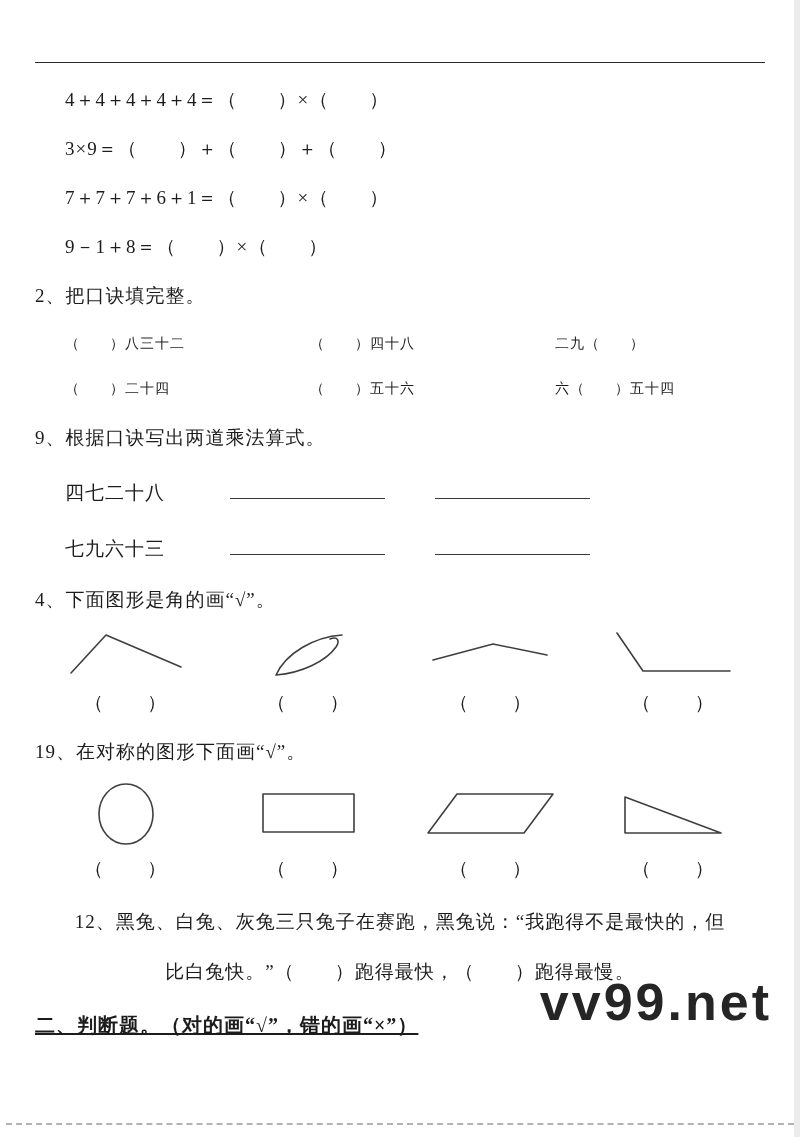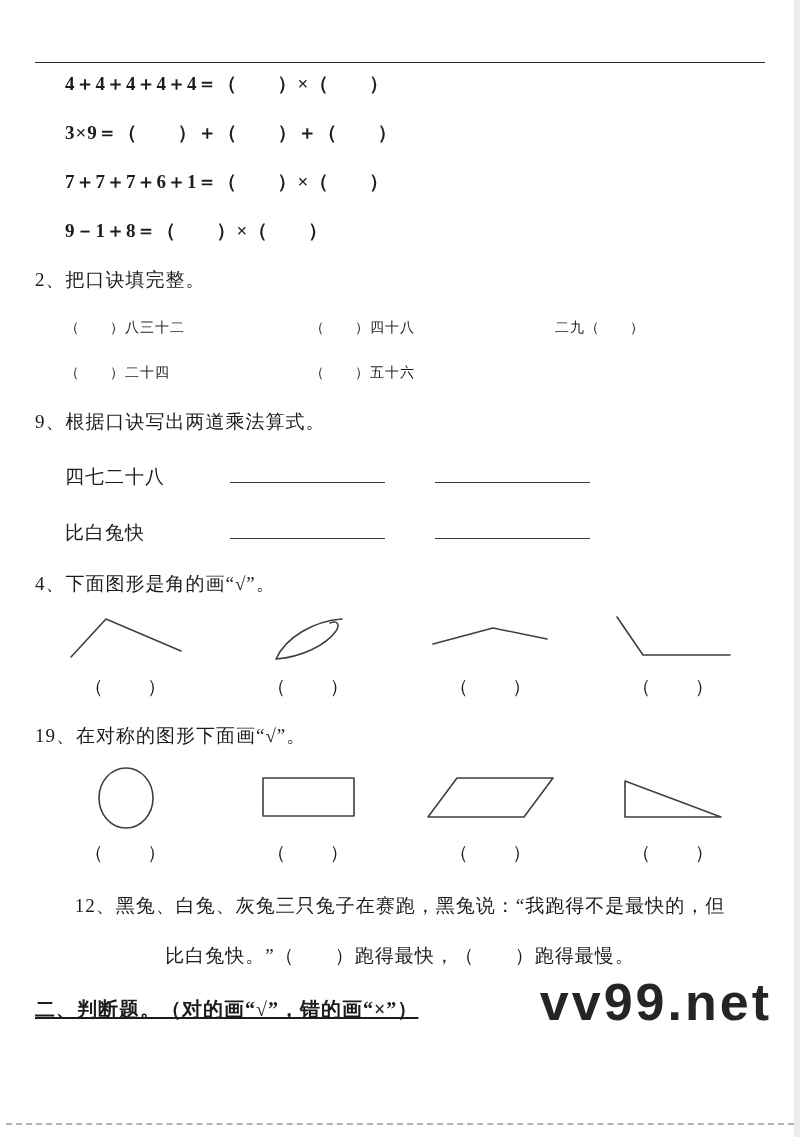--- a/index.html
+++ b/index.html
@@ -22,25 +22,24 @@
     border-top:1.5px solid #2a2a2a;
   }
   .rule-bottom{
     position:absolute; bottom:12px; left:6px; right:6px;
     border-top:2px dashed #b3b3b3;
   }
   .content{
     position:absolute; top:72px; left:35px; right:35px; z-index:2;
   }
   .eq{
-    margin:0 0 26px 30px;
+    margin:16px 0 26px 30px;
     font-size:19px;
     line-height:23px;
     letter-spacing:1px;
-    font-weight:bold;
   }
   .q-title{
     margin:20px 0 0 0;
     font-size:19px;
     line-height:24px;
     letter-spacing:1px;
   }
   .q8-row{
     display:grid;
     grid-template-columns:245px 245px auto;
@@ -135,28 +134,29 @@
 
     <p class="q-title">2、把口诀填完整。</p>
     <div class="q8-row">
       <span>（　　）八三十二</span>
       <span>（　　）四十八</span>
       <span>二九（　　）</span>
     </div>
     <div class="q8-row">
       <span>（　　）二十四</span>
       <span>（　　）五十六</span>
+      <span>六（　　）五十四</span>
     </div>
 
     <p class="q-title" style="margin-top:28px;">9、根据口诀写出两道乘法算式。</p>
     <div class="q9-line">
       <span class="q9-label">四七二十八</span><span class="blank first"></span><span class="blank second"></span>
     </div>
     <div class="q9-line">
-      <span class="q9-label">比白兔快</span><span class="blank first"></span><span class="blank second"></span>
+      <span class="q9-label">七九六十三</span><span class="blank first"></span><span class="blank second"></span>
     </div>
 
     <p class="q-title" style="margin-top:26px;">4、下面图形是角的画“√”。</p>
     <div class="shape-row q10">
       <div class="shape-cell">
         <svg width="120" height="52" viewBox="0 0 120 52">
           <polyline class="stroke" points="5,46 40,8 115,40"></polyline>
         </svg>
       </div>
       <div class="shape-cell">

